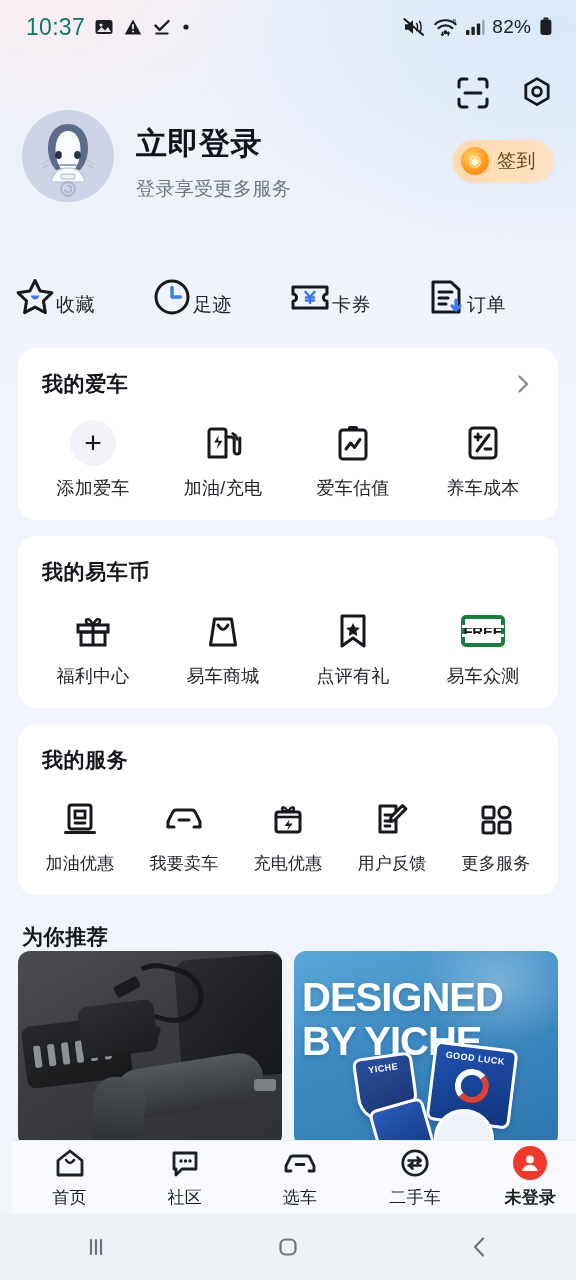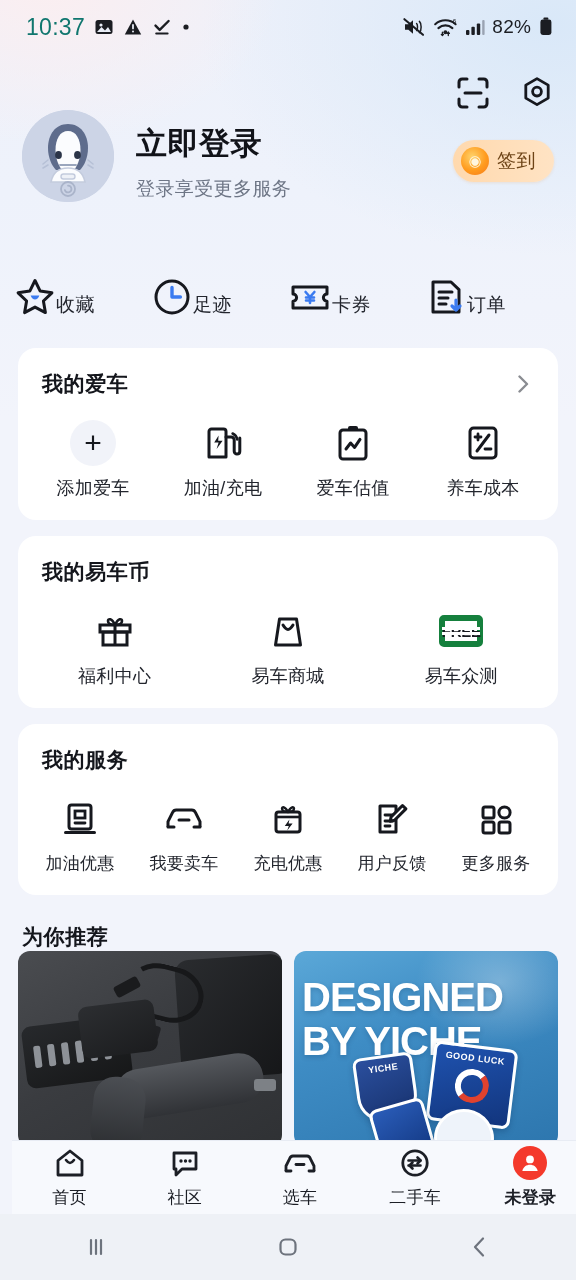--- a/index.html
+++ b/index.html
@@ -90,21 +90,21 @@
   .g-ic { height:46px; display:flex; align-items:center; justify-content:center; }
   .g-label { margin-top:10px; font-size:18px; color:#23262e; letter-spacing:.3px; white-space:nowrap; }
   .grid.five .g-label { font-size:17px; }
 
   .plus-circle {
     width:46px; height:46px; border-radius:50%; background:#f1f3f9;
     display:flex; align-items:center; justify-content:center;
     font-size:30px; color:#16181e; font-weight:300; line-height:1;
   }
   .free-box {
-    width:44px; height:32px; border:6px solid #15803d; border-radius:5px;
+    width:44px; height:32px; border:4px solid #15803d; border-radius:5px;
     display:flex; align-items:center; justify-content:center;
     font-size:15px; font-weight:700; color:#16181e; letter-spacing:-.2px;
     position:relative;
   }
   .free-box::before, .free-box::after{
     content:""; position:absolute; left:-3px; right:-3px; height:3px; background:#fff;
   }
   .free-box::before { top:6px; }
   .free-box::after { bottom:6px; }
 
@@ -440,20 +440,29 @@
       <div class="g-item">
         <span class="g-ic">
           <svg width="42" height="42" viewBox="0 0 42 42">
             <path d="M12.5 9h17l4 26H8.5z" stroke="#16181e" stroke-width="3" fill="none" stroke-linejoin="round"></path>
             <path d="M16 15c1.8 3 3.4 4.4 5 4.4s3.2-1.4 5-4.4" stroke="#16181e" stroke-width="3" fill="none" stroke-linecap="round"></path>
           </svg>
         </span>
         <span class="g-label">易车商城</span>
       </div>
 
+      <div class="g-item">
+        <span class="g-ic">
+          <svg width="42" height="42" viewBox="0 0 42 42">
+            <path d="M10 6h22v30l-11-8-11 8z" stroke="#16181e" stroke-width="3" fill="none" stroke-linejoin="round"></path>
+            <path d="M21 13l2.1 4.3 4.7.7-3.4 3.3.8 4.7-4.2-2.2-4.2 2.2.8-4.7-3.4-3.3 4.7-.7z" fill="#16181e"></path>
+          </svg>
+        </span>
+        <span class="g-label">点评有礼</span>
+      </div>
 
       <div class="g-item">
         <span class="g-ic">
           <span class="free-box">FREE</span>
         </span>
         <span class="g-label">易车众测</span>
       </div>
     </div>
   </div>
 

